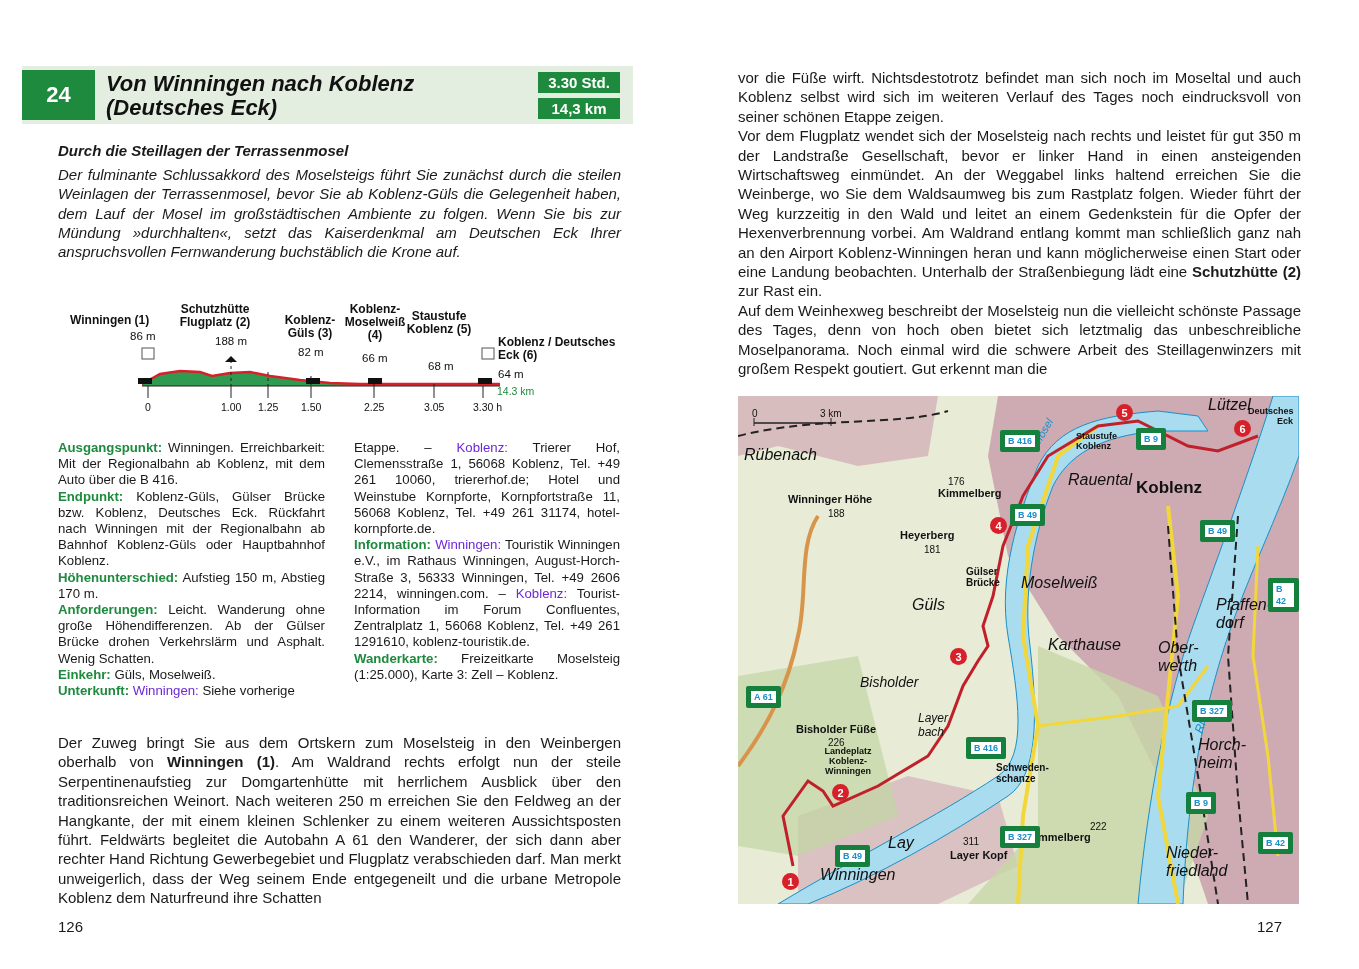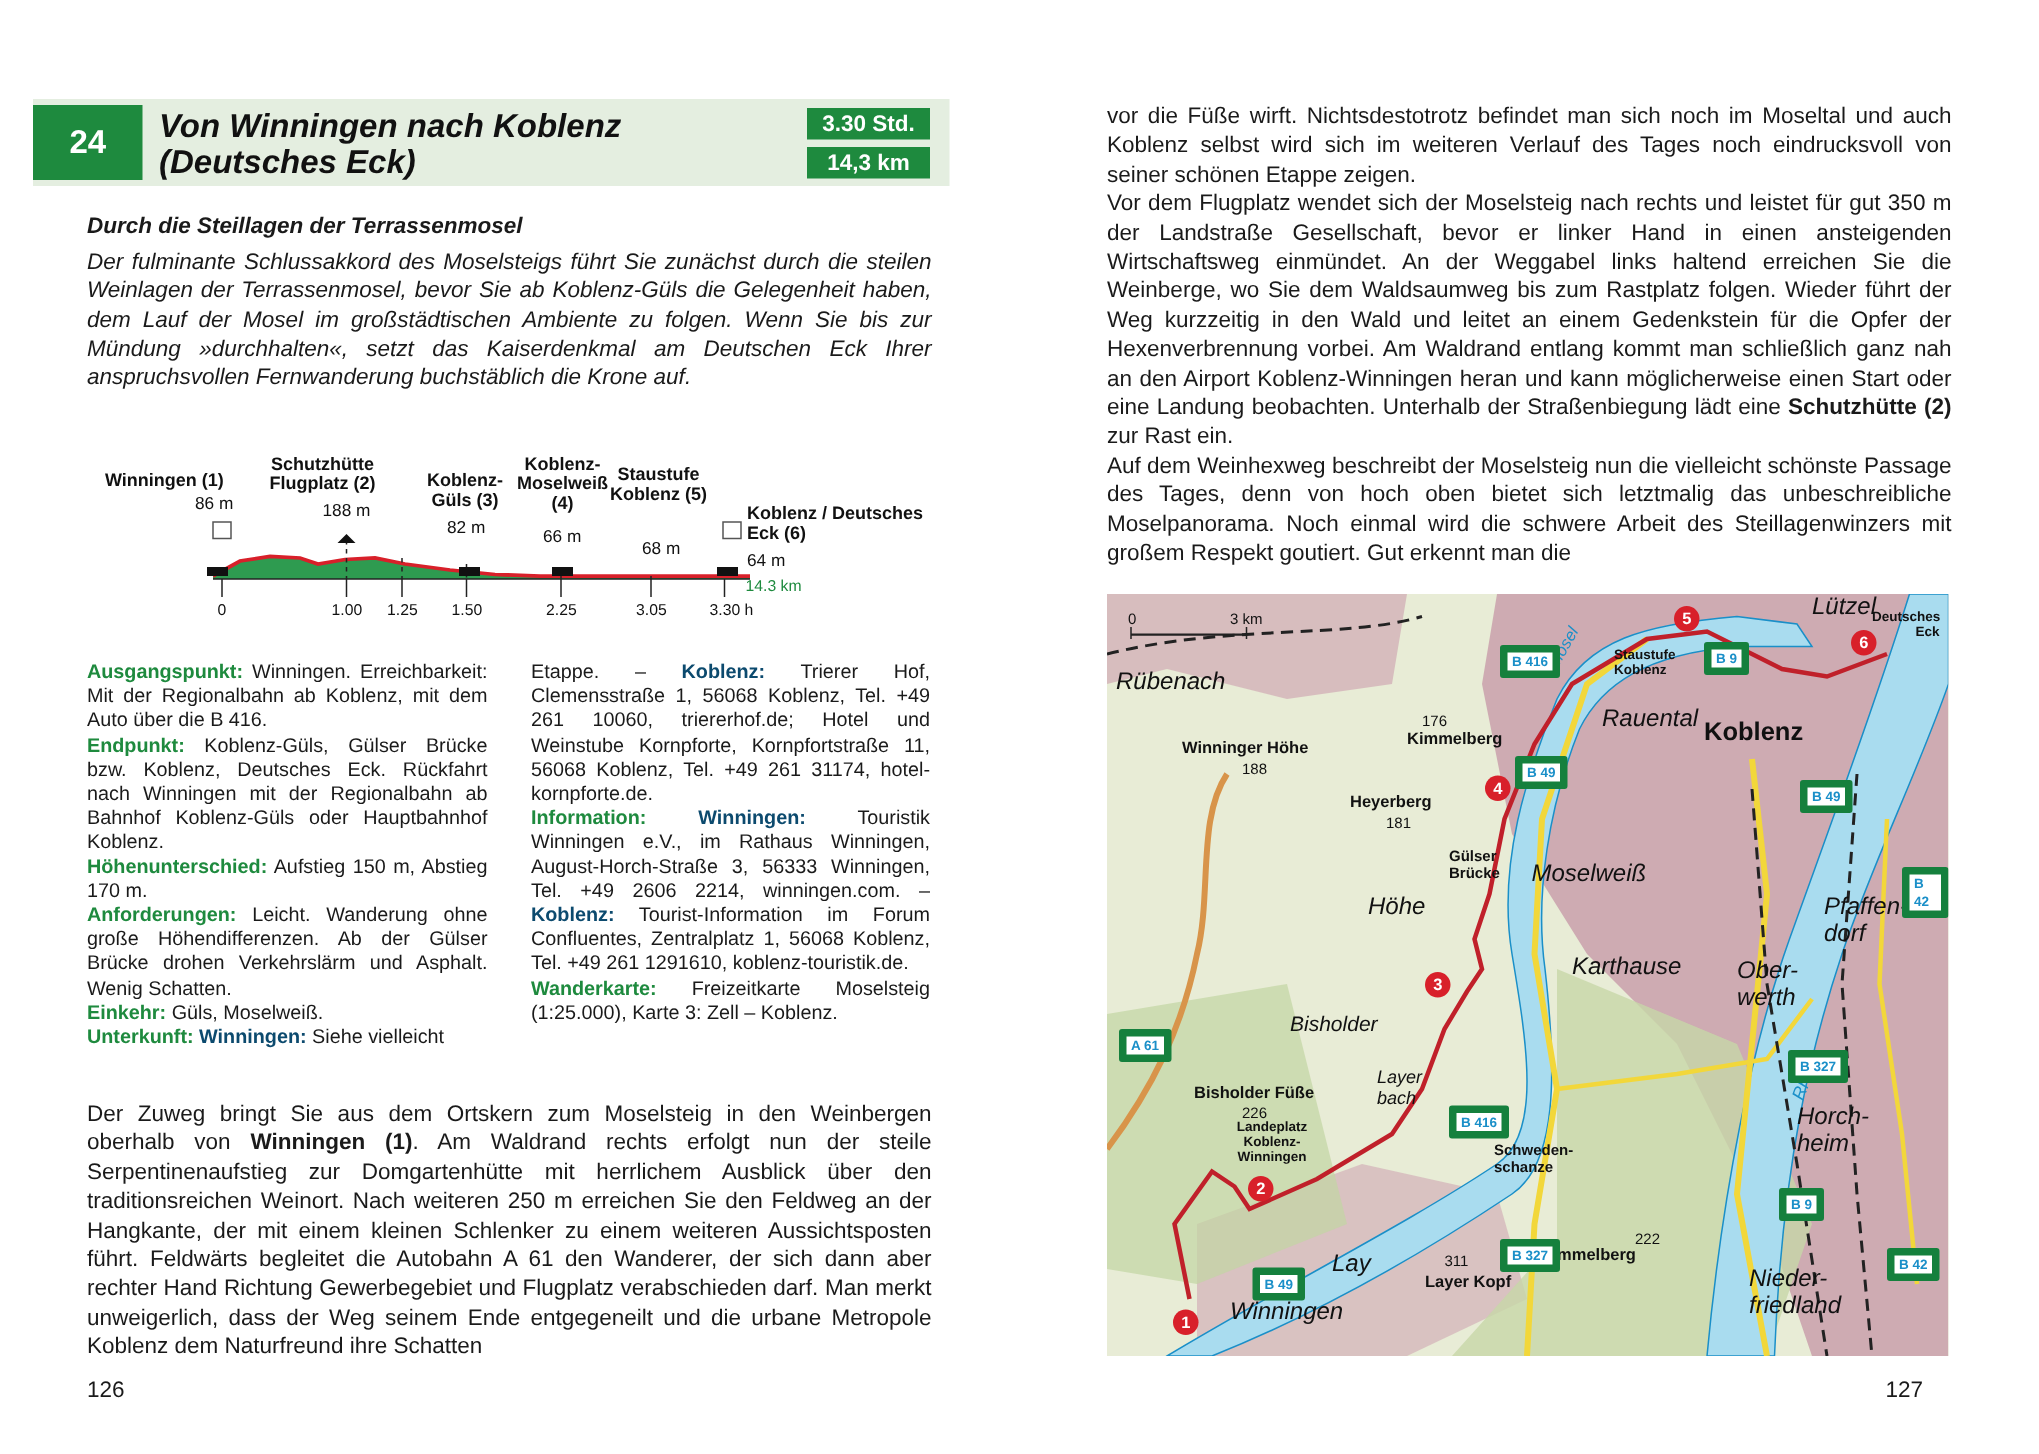--- a/index.html
+++ b/index.html
@@ -28,21 +28,21 @@
   .plabel { position:absolute; font-size:12px; font-weight:bold; line-height:13px; text-align:center; color:#111; }
   .palt { position:absolute; font-size:11.5px; color:#111; }
   .ptick { position:absolute; font-size:10.5px; color:#111; top:103px; }
   .pdist { position:absolute; font-size:10.5px; color:#1e8a3e; left:437px; top:87px; }
 
   
   .info { position:absolute; font-size:13.2px; line-height:16.2px; text-align:justify; }
   .info-l { left:58px; top:440px; width:267px; }
   .info-r { left:354px; top:440px; width:266px; }
   .k { color:#1e8a3e; font-weight:bold; }
-  .g { color:#0c4a6e; font-weight:bold; }
+  .g { color:#6d28d9; font-weight:normal; }
 
   .body { position:absolute; font-size:15px; line-height:19.4px; text-align:justify; }
   .body-l { left:58px; top:733px; width:563px; }
   .body-r { left:58px; top:68px; width:563px; }
   .pnum { position:absolute; font-size:15px; top:918px; }
 
   
   .map { position:absolute; left:58px; top:396px; width:561px; height:508px; overflow:hidden; background:#e8ecd6; }
   .mlabel { position:absolute; color:#111; white-space:nowrap; }
   .it { font-style:italic; font-size:16px; }
@@ -127,21 +127,21 @@
     <span class="k">Endpunkt:</span>
     <span>Koblenz-Güls, Gülser Brücke bzw. Koblenz, Deutsches Eck. Rückfahrt nach Winningen mit der Regionalbahn ab Bahnhof Koblenz-Güls oder Hauptbahnhof Koblenz.</span><br>
     <span class="k">Höhenunterschied:</span>
     <span>Aufstieg 150 m, Abstieg 170 m.</span><br>
     <span class="k">Anforderungen:</span>
     <span>Leicht. Wanderung ohne große Höhendifferenzen. Ab der Gülser Brücke drohen Verkehrslärm und Asphalt. Wenig Schatten.</span><br>
     <span class="k">Einkehr:</span>
     <span>Güls, Moselweiß.</span><br>
     <span class="k">Unterkunft:</span>
     <span class="g">Winningen:</span>
-    <span>Siehe vielleicht</span>
+    <span>Siehe vorherige</span>
   </div>
 
   <div class="info info-r">
     <span>Etappe. –</span>
     <span class="g">Koblenz:</span>
     <span>Trierer Hof, Clemensstraße 1, 56068 Koblenz, Tel. +49 261 10060, triererhof.de; Hotel und Weinstube Kornpforte, Kornpfortstraße 11, 56068 Koblenz, Tel. +49 261 31174, hotel-kornpforte.de.</span><br>
     <span class="k">Information:</span>
     <span class="g">Winningen:</span>
     <span>Touristik Winningen e.V., im Rathaus Winningen, August-Horch-Straße 3, 56333 Winningen, Tel. +49 2606 2214, winningen.com. –</span>
     <span class="g">Koblenz:</span>
@@ -198,21 +198,21 @@
 
       <line x1="16" y1="27" x2="93" y2="27" stroke="#222" stroke-width="1.5"></line>
       <line x1="16" y1="22" x2="16" y2="30" stroke="#222"></line>
         <line x1="93" y1="22" x2="93" y2="30" stroke="#222"></line>
     </svg>
 
     <div class="mlabel sm" style="left:14px;top:12px">0</div>
     <div class="mlabel sm" style="left:82px;top:12px">3 km</div>
 
     <div class="mlabel it" style="left:6px;top:50px">Rübenach</div>
-    <div class="mlabel it" style="left:174px;top:200px">Höhe</div>
+    <div class="mlabel it" style="left:174px;top:200px">Güls</div>
     <div class="mlabel it" style="left:122px;top:278px;font-size:14px">Bisholder</div>
     <div class="mlabel it" style="left:150px;top:438px">Lay</div>
     <div class="mlabel it" style="left:82px;top:470px">Winningen</div>
     <div class="mlabel it" style="left:330px;top:75px">Rauental</div>
     <div class="mlabel it" style="left:283px;top:178px">Moselweiß</div>
     <div class="mlabel it" style="left:310px;top:240px">Karthause</div>
     <div class="mlabel it" style="left:470px;top:0px">Lützel</div>
     <div class="mlabel it" style="left:478px;top:200px;width:70px;white-space:normal;line-height:18px">Pfaffen-dorf</div>
     <div class="mlabel it" style="left:420px;top:243px;width:50px;white-space:normal;line-height:18px">Ober-werth</div>
     <div class="mlabel it" style="left:460px;top:340px;width:60px;white-space:normal;line-height:18px">Horch-heim</div>

